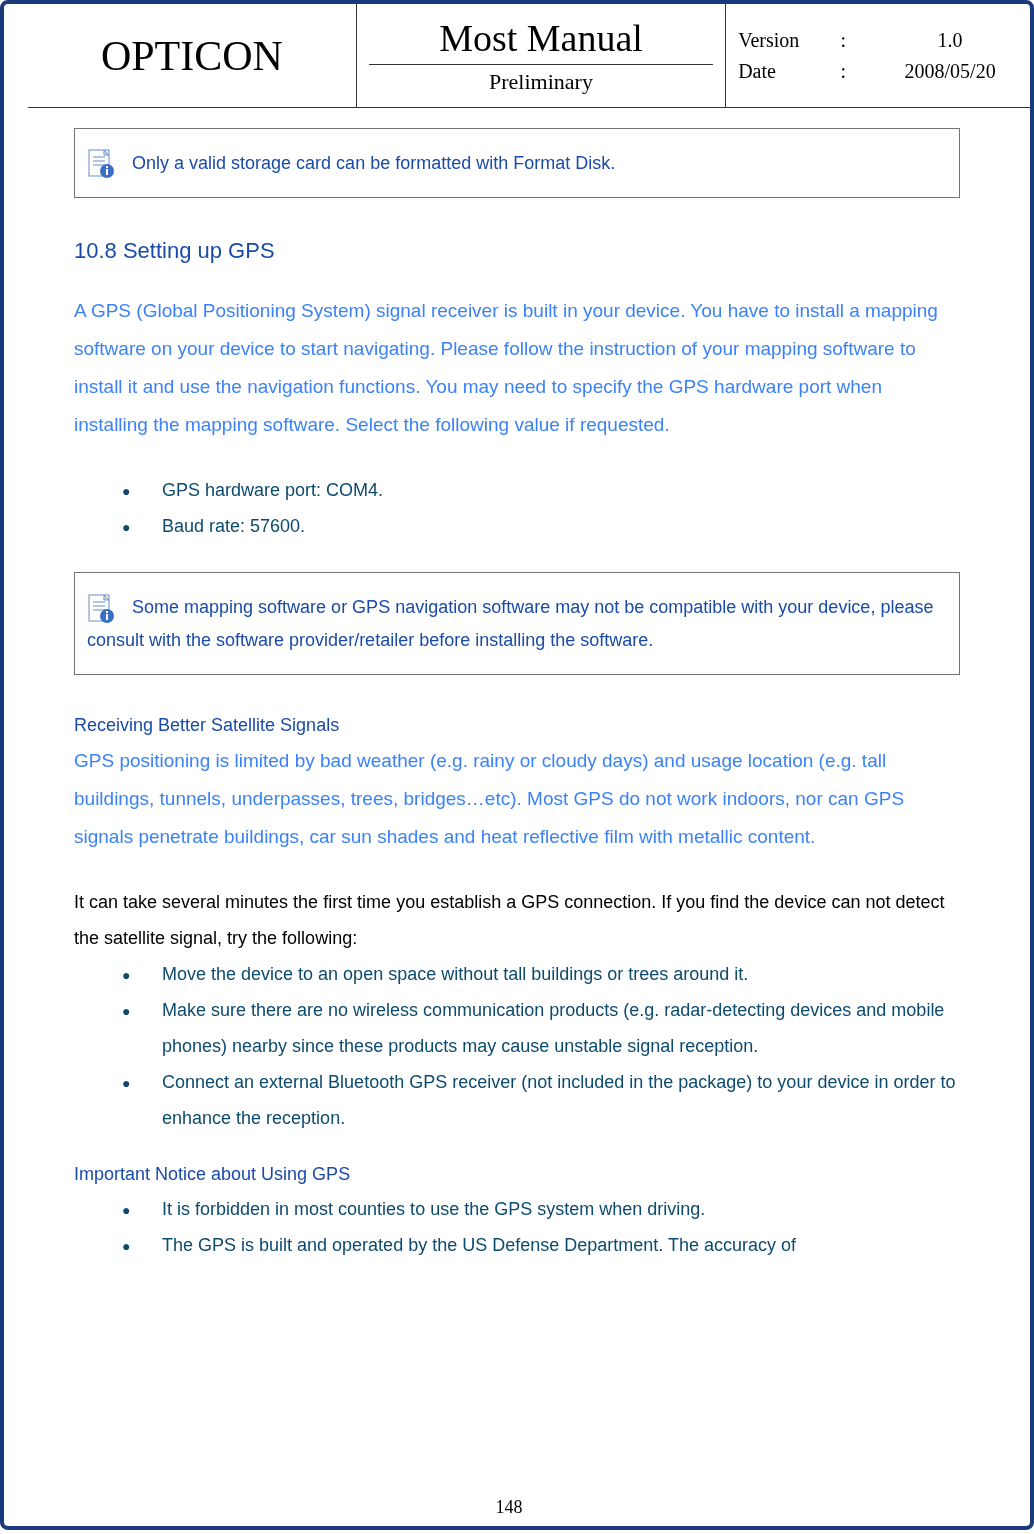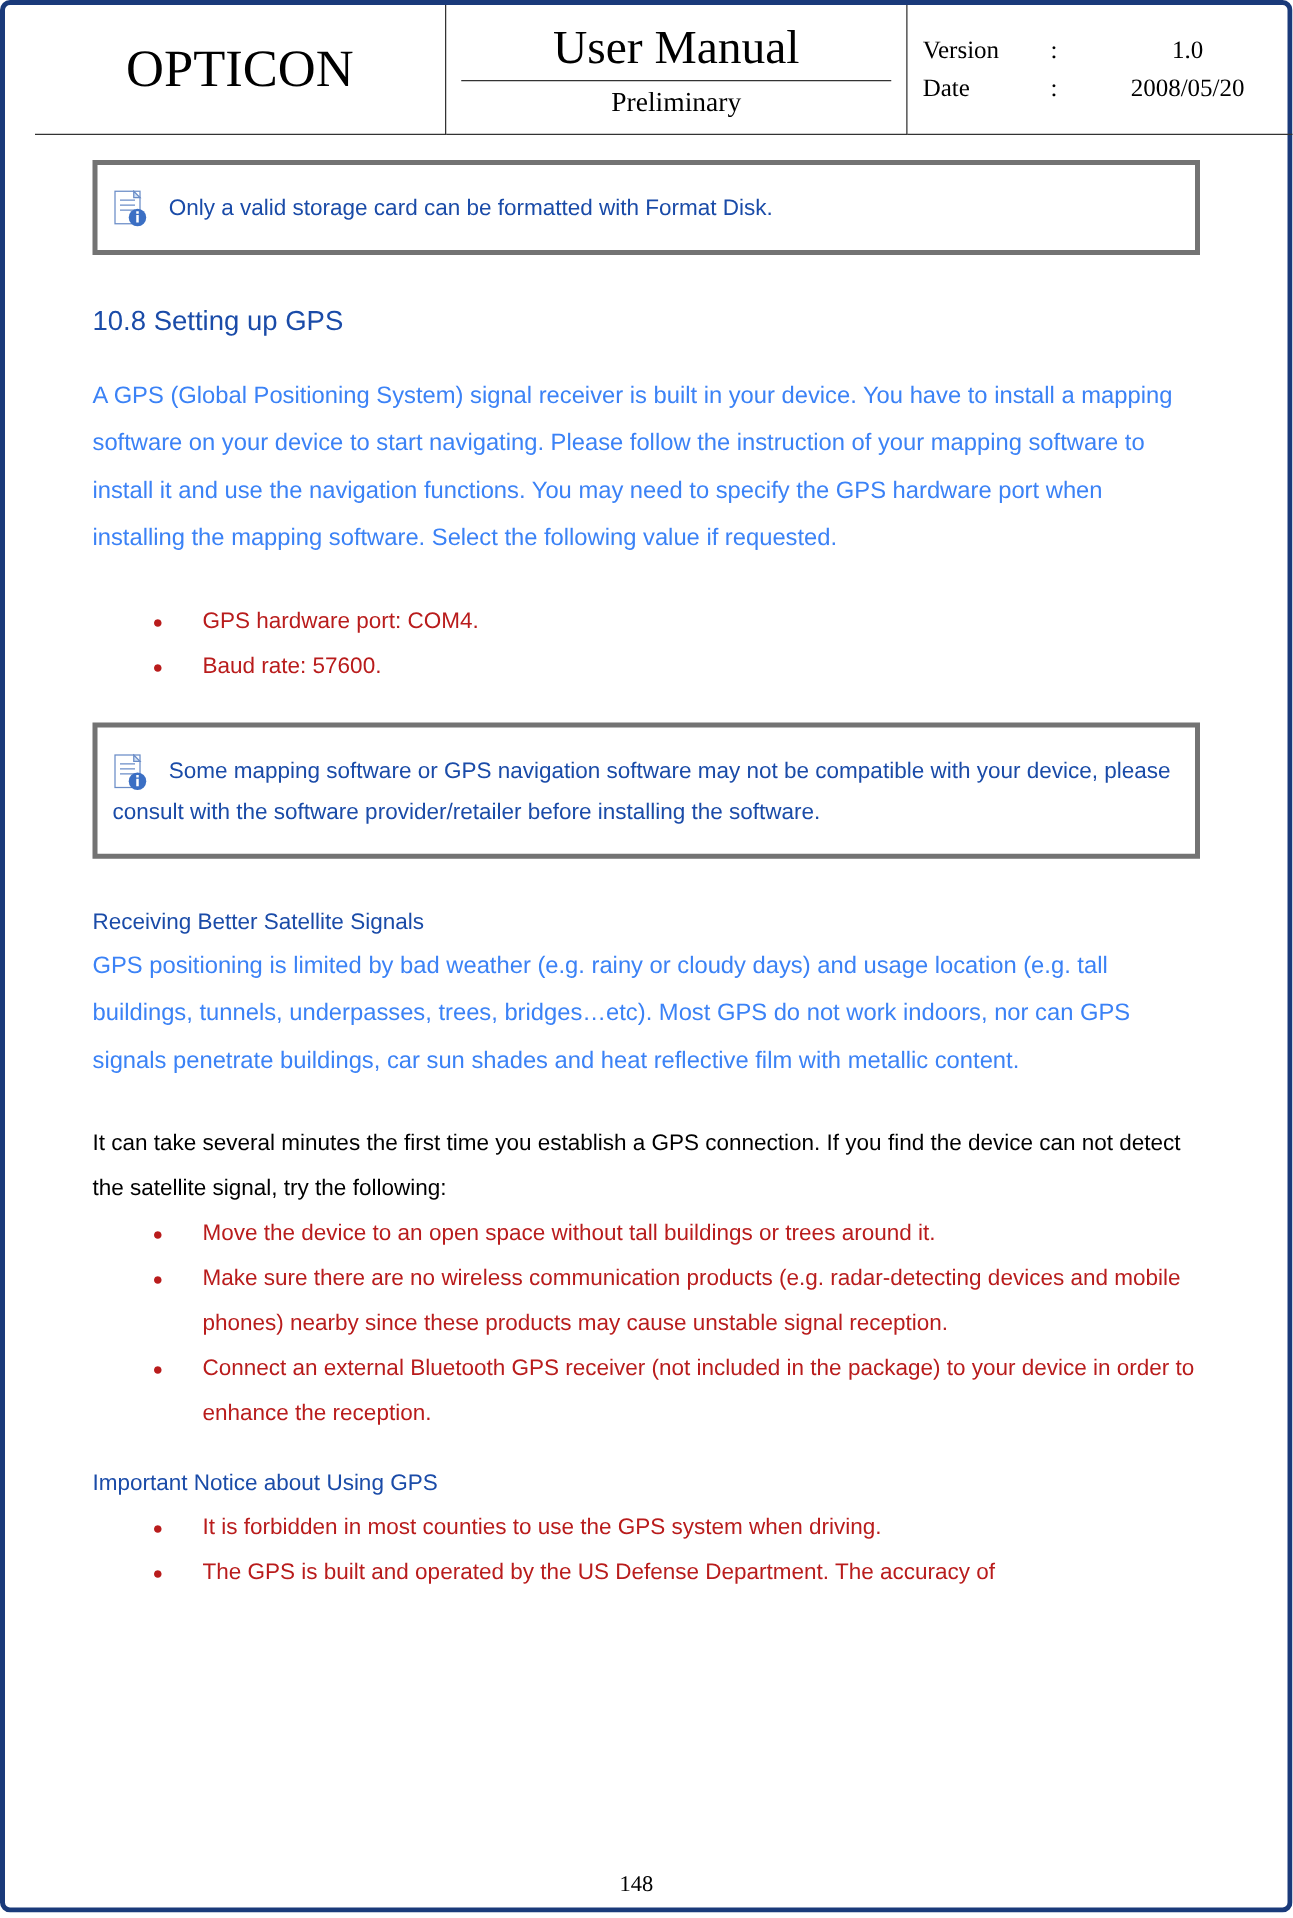--- a/index.html
+++ b/index.html
@@ -72,21 +72,21 @@
       text-align: center;
     }
     .meta-value {
       flex: 1;
       text-align: center;
     }
     .content {
       padding: 20px 70px 60px 70px;
     }
     .note-box {
-      border: 4px solid #737373;
+      border: 1px solid #737373;
       padding: 18px 12px 18px 12px;
       margin-bottom: 40px;
       color: #1a4ba8;
       font-size: 18px;
       line-height: 1.8;
     }
     .note-icon {
       display: inline-block;
       vertical-align: middle;
       margin-right: 12px;
@@ -120,21 +120,21 @@
     ul.bullet-list {
       list-style: none;
       padding-left: 48px;
       margin-bottom: 28px;
     }
     ul.bullet-list li {
       position: relative;
       font-size: 18px;
       line-height: 2.0;
       padding-left: 40px;
-      color: #b91c1c;
+      color: #0c4a6e;
     }
     ul.bullet-list li::before {
       content: "●";
       position: absolute;
       left: 0;
       font-size: 14px;
       top: 5px;
     }
     .page-number {
       position: absolute;
@@ -151,21 +151,21 @@
 
 <div class="page-outer">
 
   <table class="header-table">
     <tbody>
         <tr>
       <td class="header-brand" rowspan="1">
         <span>OPTICON</span>
       </td>
       <td class="header-center">
-        <div class="header-title">User Manual</div>
+        <div class="header-title">Most Manual</div>
         <div class="header-subtitle">Preliminary</div>
       </td>
       <td class="header-meta">
         <div class="meta-row">
           <span class="meta-label">Version</span>
           <span class="meta-colon">:</span>
           <span class="meta-value">1.0</span>
         </div>
         <div class="meta-row">
           <span class="meta-label">Date</span>

